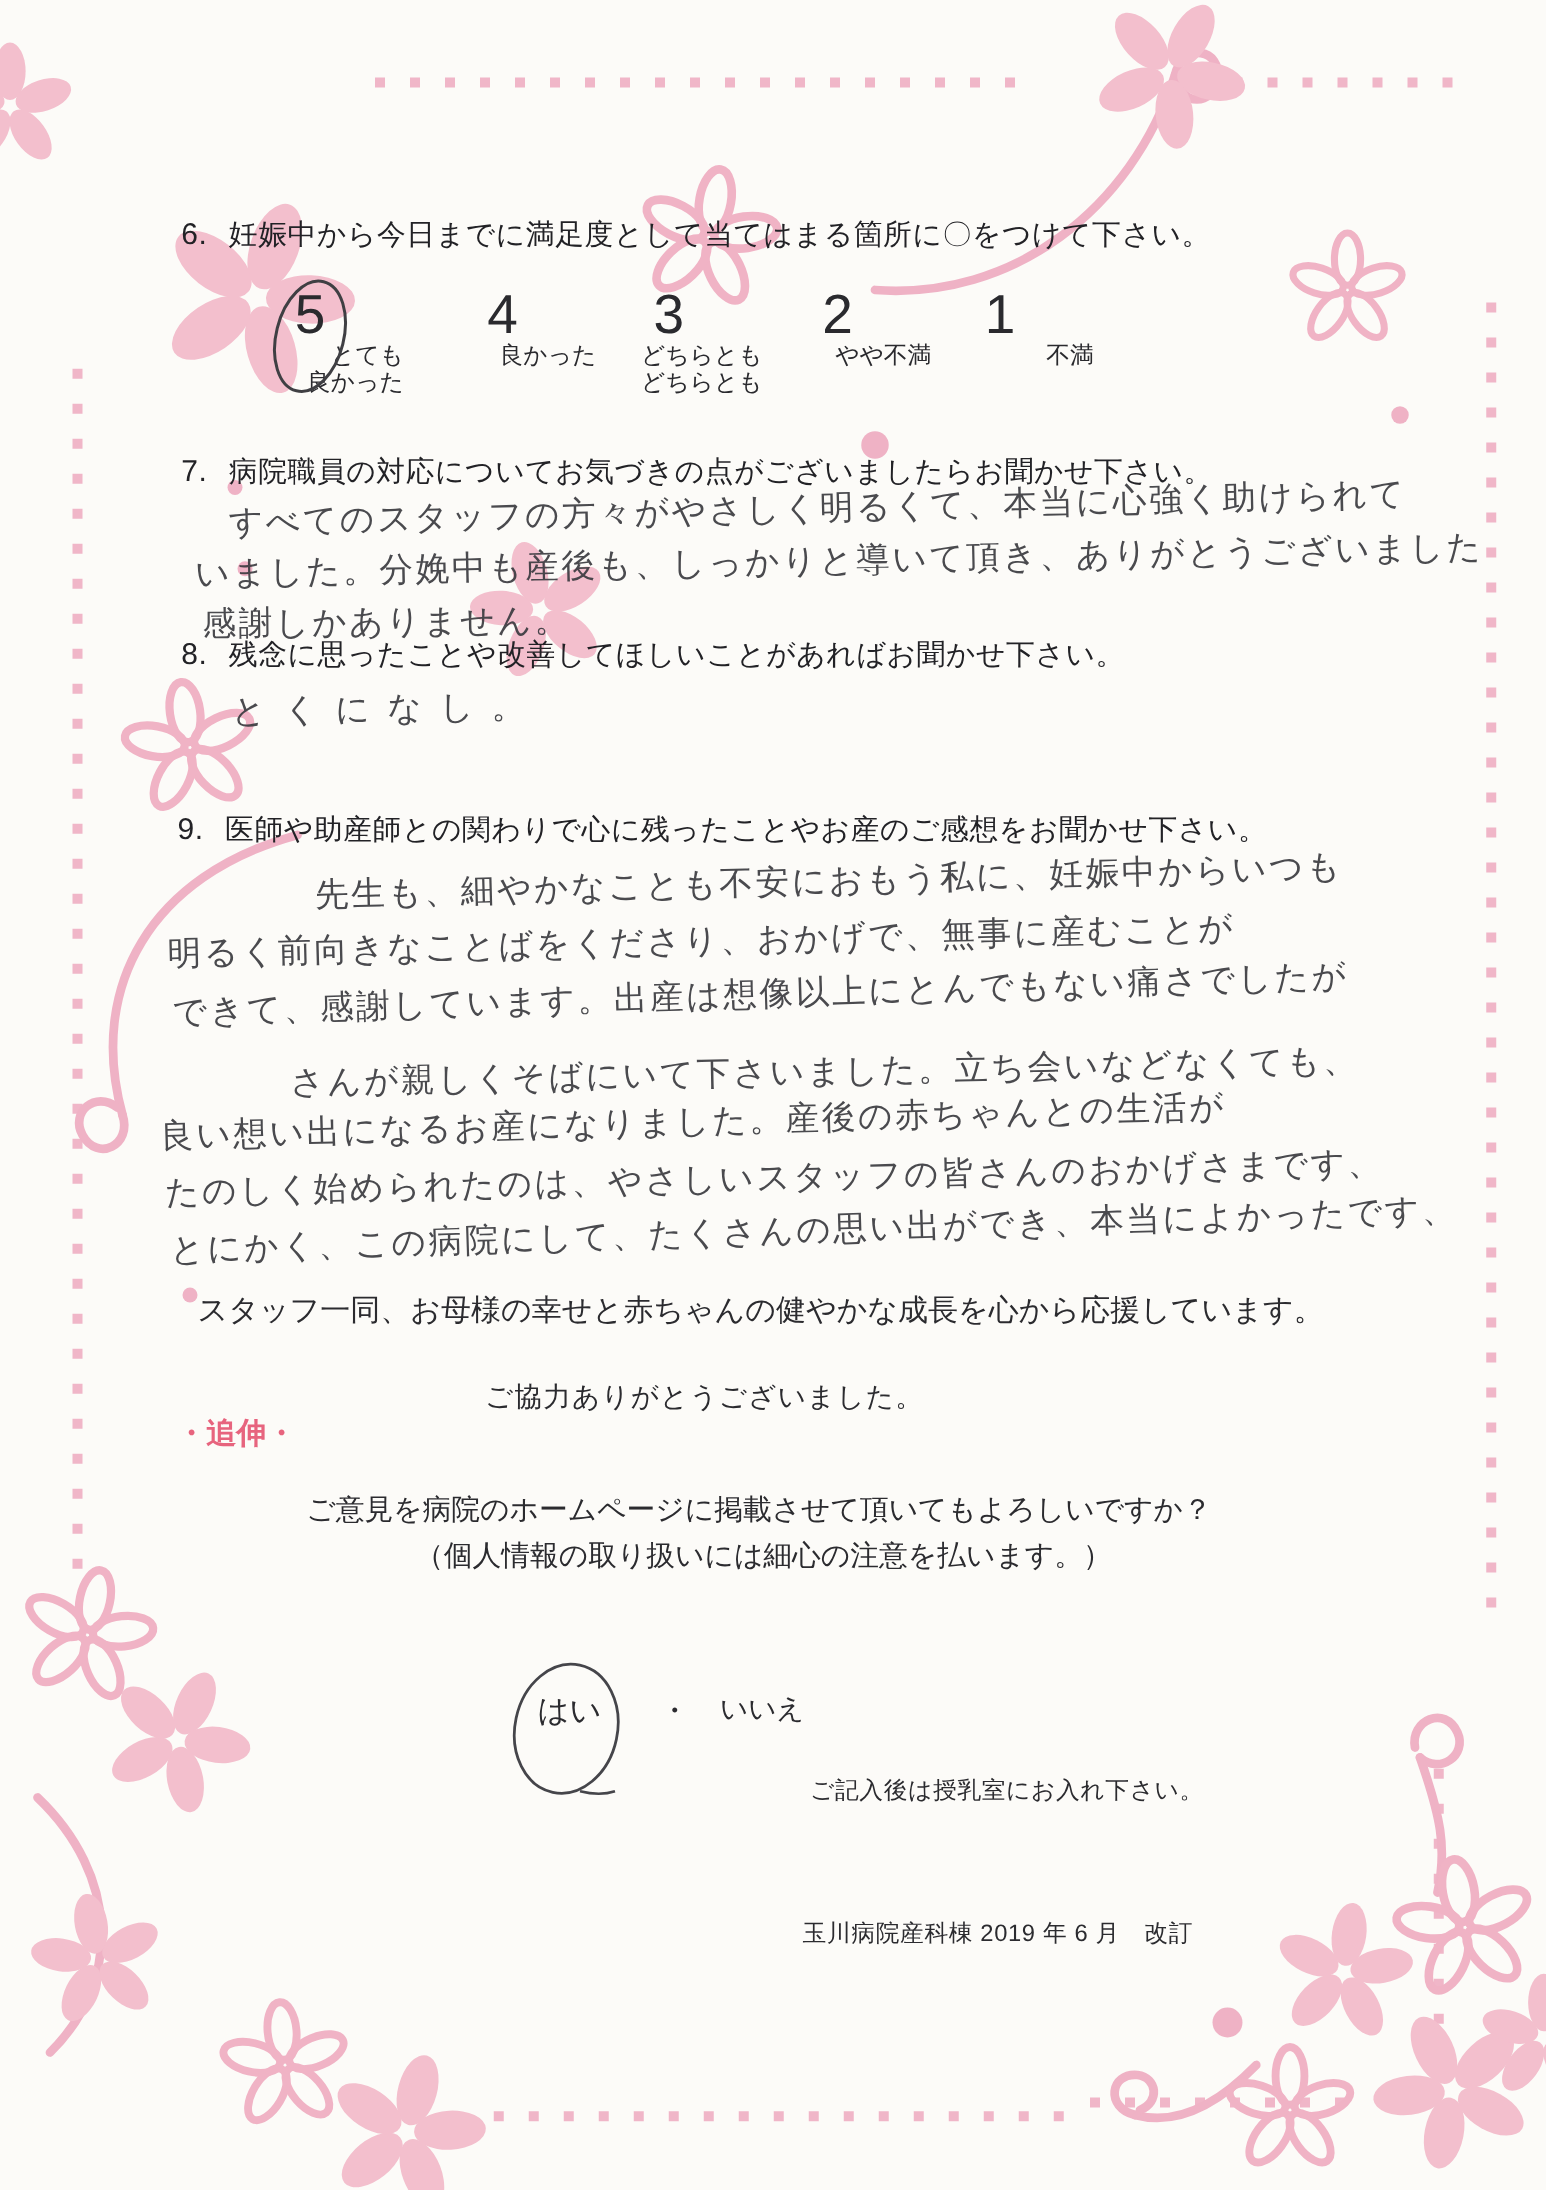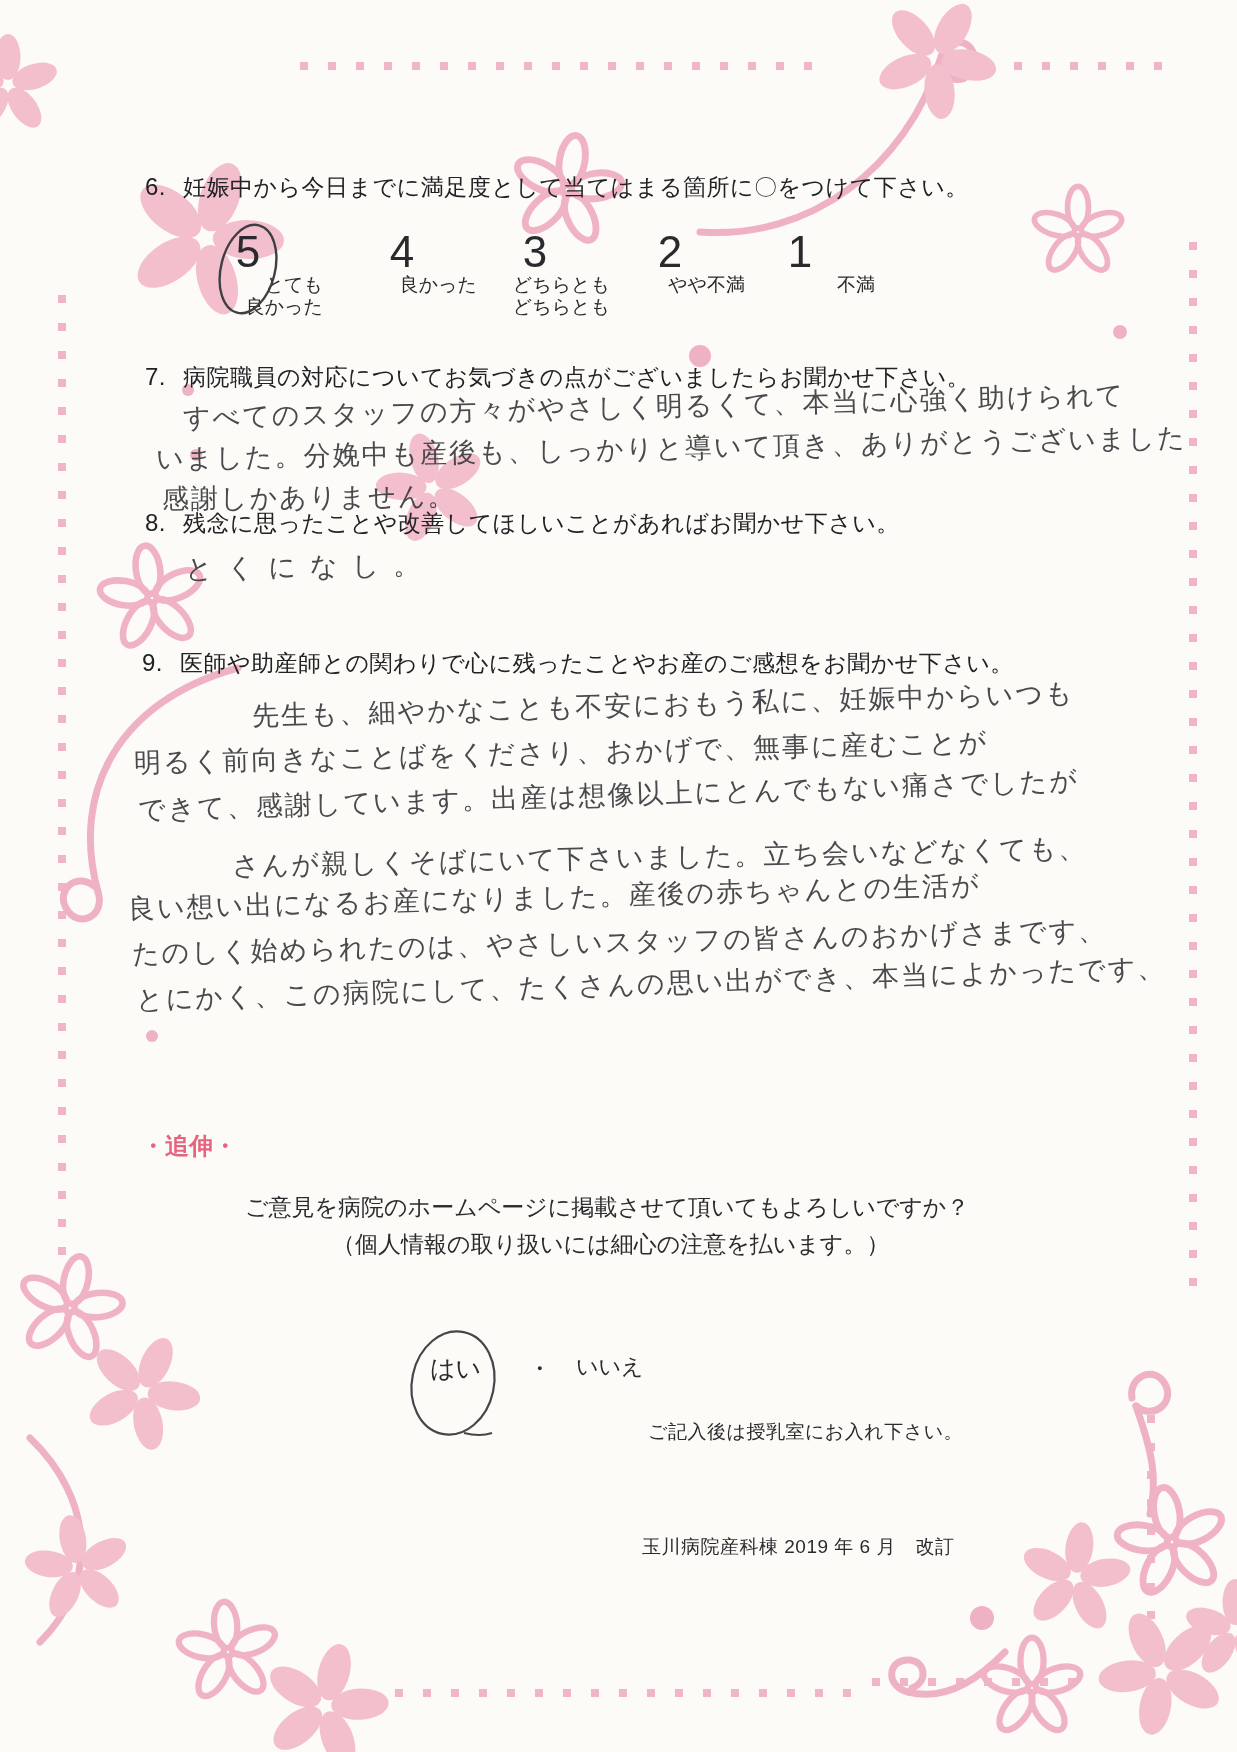--- a/index.html
+++ b/index.html
@@ -171,20 +171,22 @@
       </div>
       <div class="abs hand" style="left:252px;top:698px;transform:rotate(-1.6deg);">先生も、細やかなことも不安におもう私に、妊娠中からいつも</div>
       <div class="abs hand" style="left:134px;top:745px;transform:rotate(-1.4deg);">明るく前向きなことばをくださり、おかげで、無事に産むことが</div>
       <div class="abs hand" style="left:138px;top:792px;transform:rotate(-1.8deg);">できて、感謝しています。出産は想像以上にとんでもない痛さでしたが</div>
       <div class="abs hand" style="left:232px;top:848px;transform:rotate(-1.2deg);">さんが親しくそばにいて下さいました。立ち会いなどなくても、</div>
       <div class="abs hand" style="left:128px;top:891px;transform:rotate(-1.6deg);">良い想い出になるお産になりました。産後の赤ちゃんとの生活が</div>
       <div class="abs hand" style="left:132px;top:936px;transform:rotate(-1.4deg);">たのしく始められたのは、やさしいスタッフの皆さんのおかげさまです、</div>
       <div class="abs hand" style="left:136px;top:982px;transform:rotate(-1.8deg);">とにかく、この病院にして、たくさんの思い出ができ、本当によかったです、</div>
     </section>
 
+    <div class="abs printed" style="left:158px;top:1032px;font-size:24px;">スタッフ一同、お母様の幸せと赤ちゃんの健やかな成長を心から応援しています。</div>
+    <div class="abs printed" style="left:388px;top:1103px;font-size:22px;letter-spacing:1px;">ご協力ありがとうございました。</div>
 
     <section>
       <div class="abs ps-label" style="left:141px;top:1130px;color:#e7647e;">・追伸・</div>
       <div class="abs printed" style="left:245px;top:1192px;font-size:23px;">ご意見を病院のホームページに掲載させて頂いてもよろしいですか？</div>
       <div class="abs printed" style="left:332px;top:1229px;font-size:23px;">（個人情報の取り扱いには細心の注意を払います。）</div>
 
       <div class="abs printed" style="left:430px;top:1352px;font-size:25px;">はい</div>
       <div class="abs printed" style="left:527px;top:1352px;font-size:25px;">・</div>
       <div class="abs printed" style="left:576px;top:1352px;font-size:22px;">いいえ</div>
 

